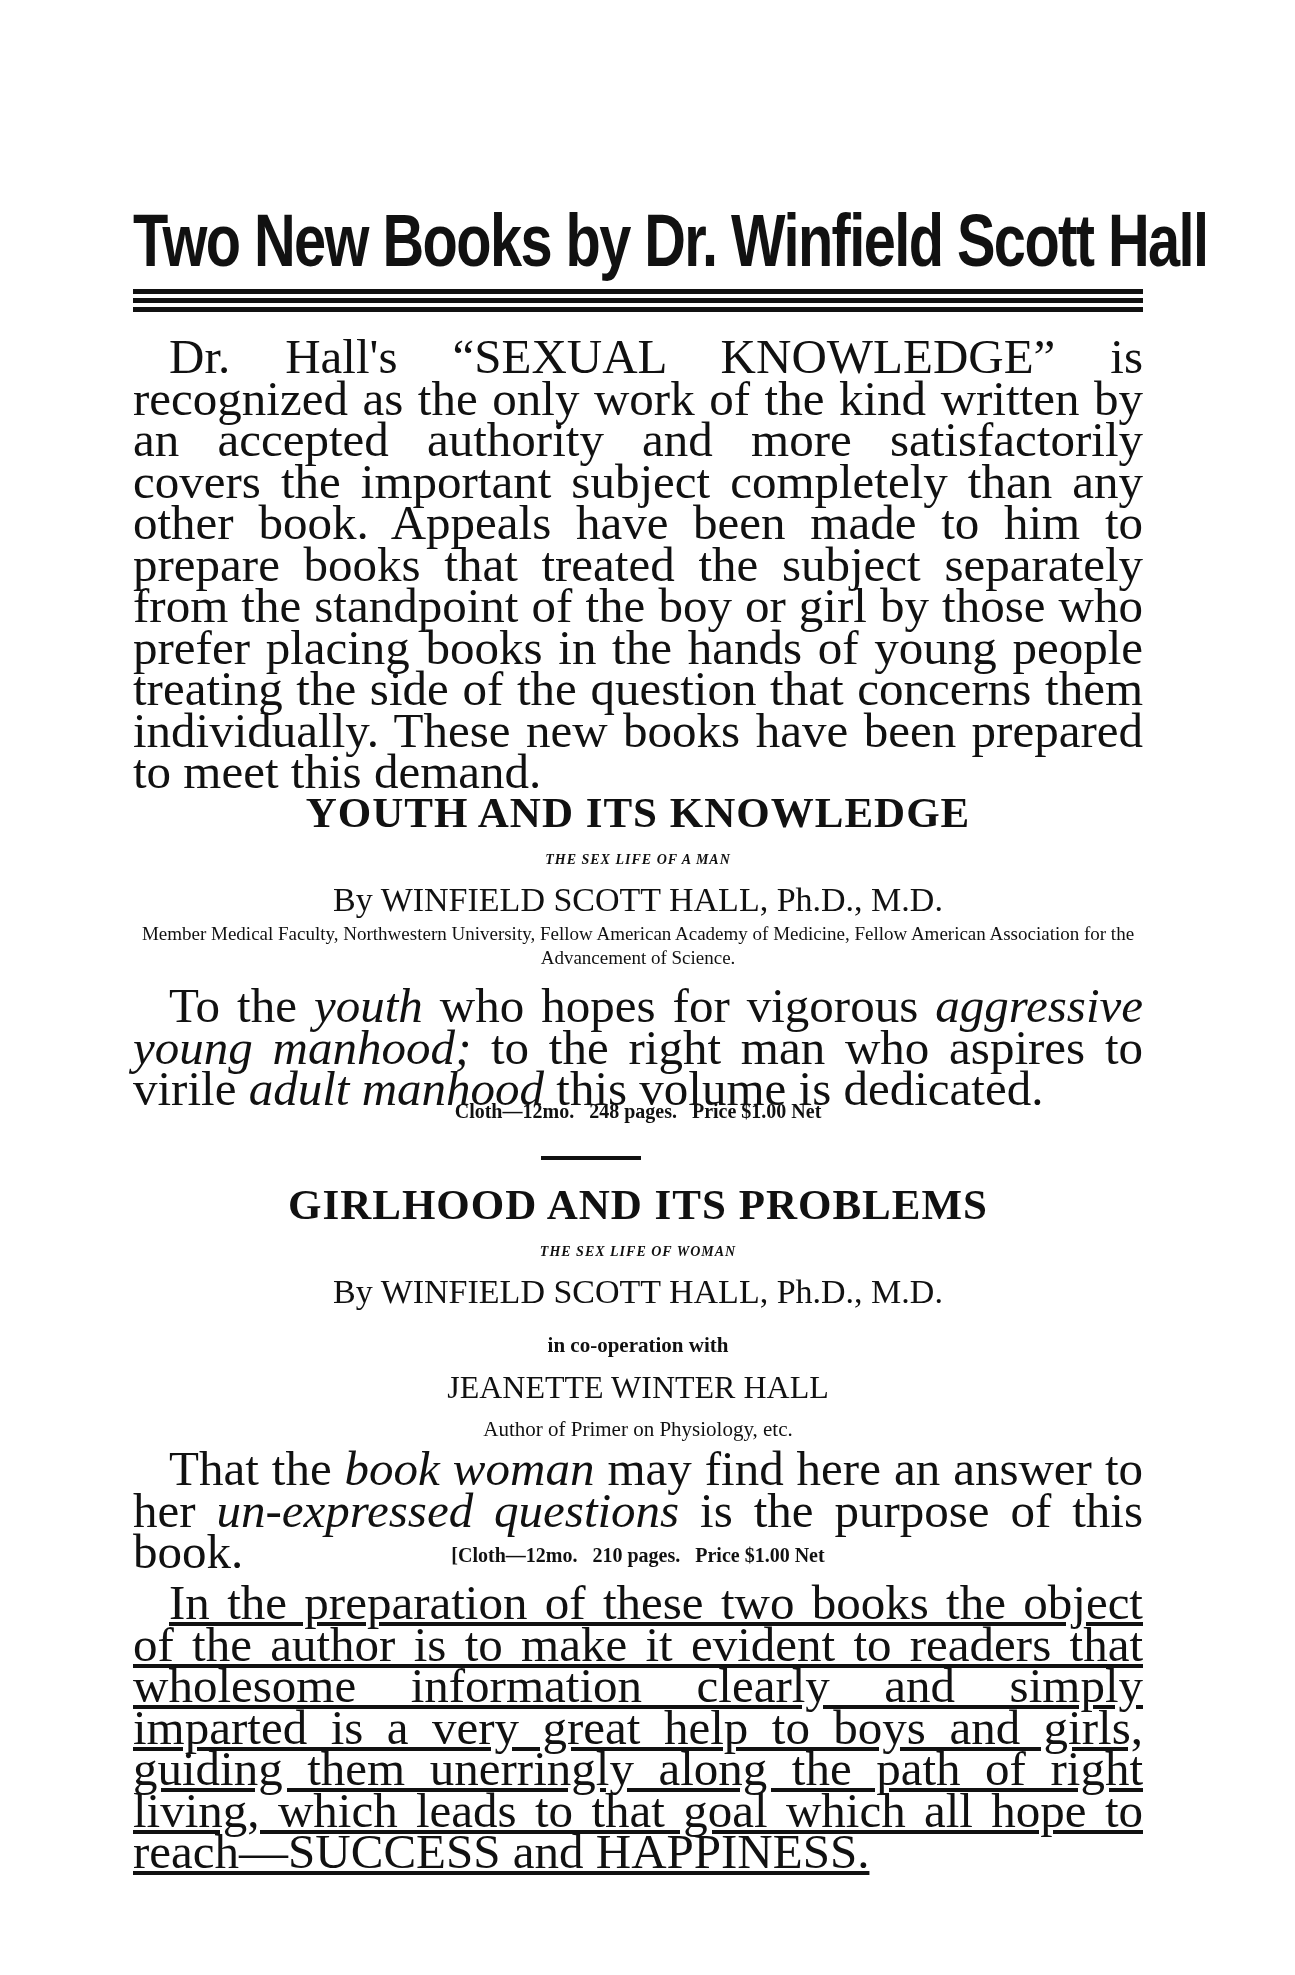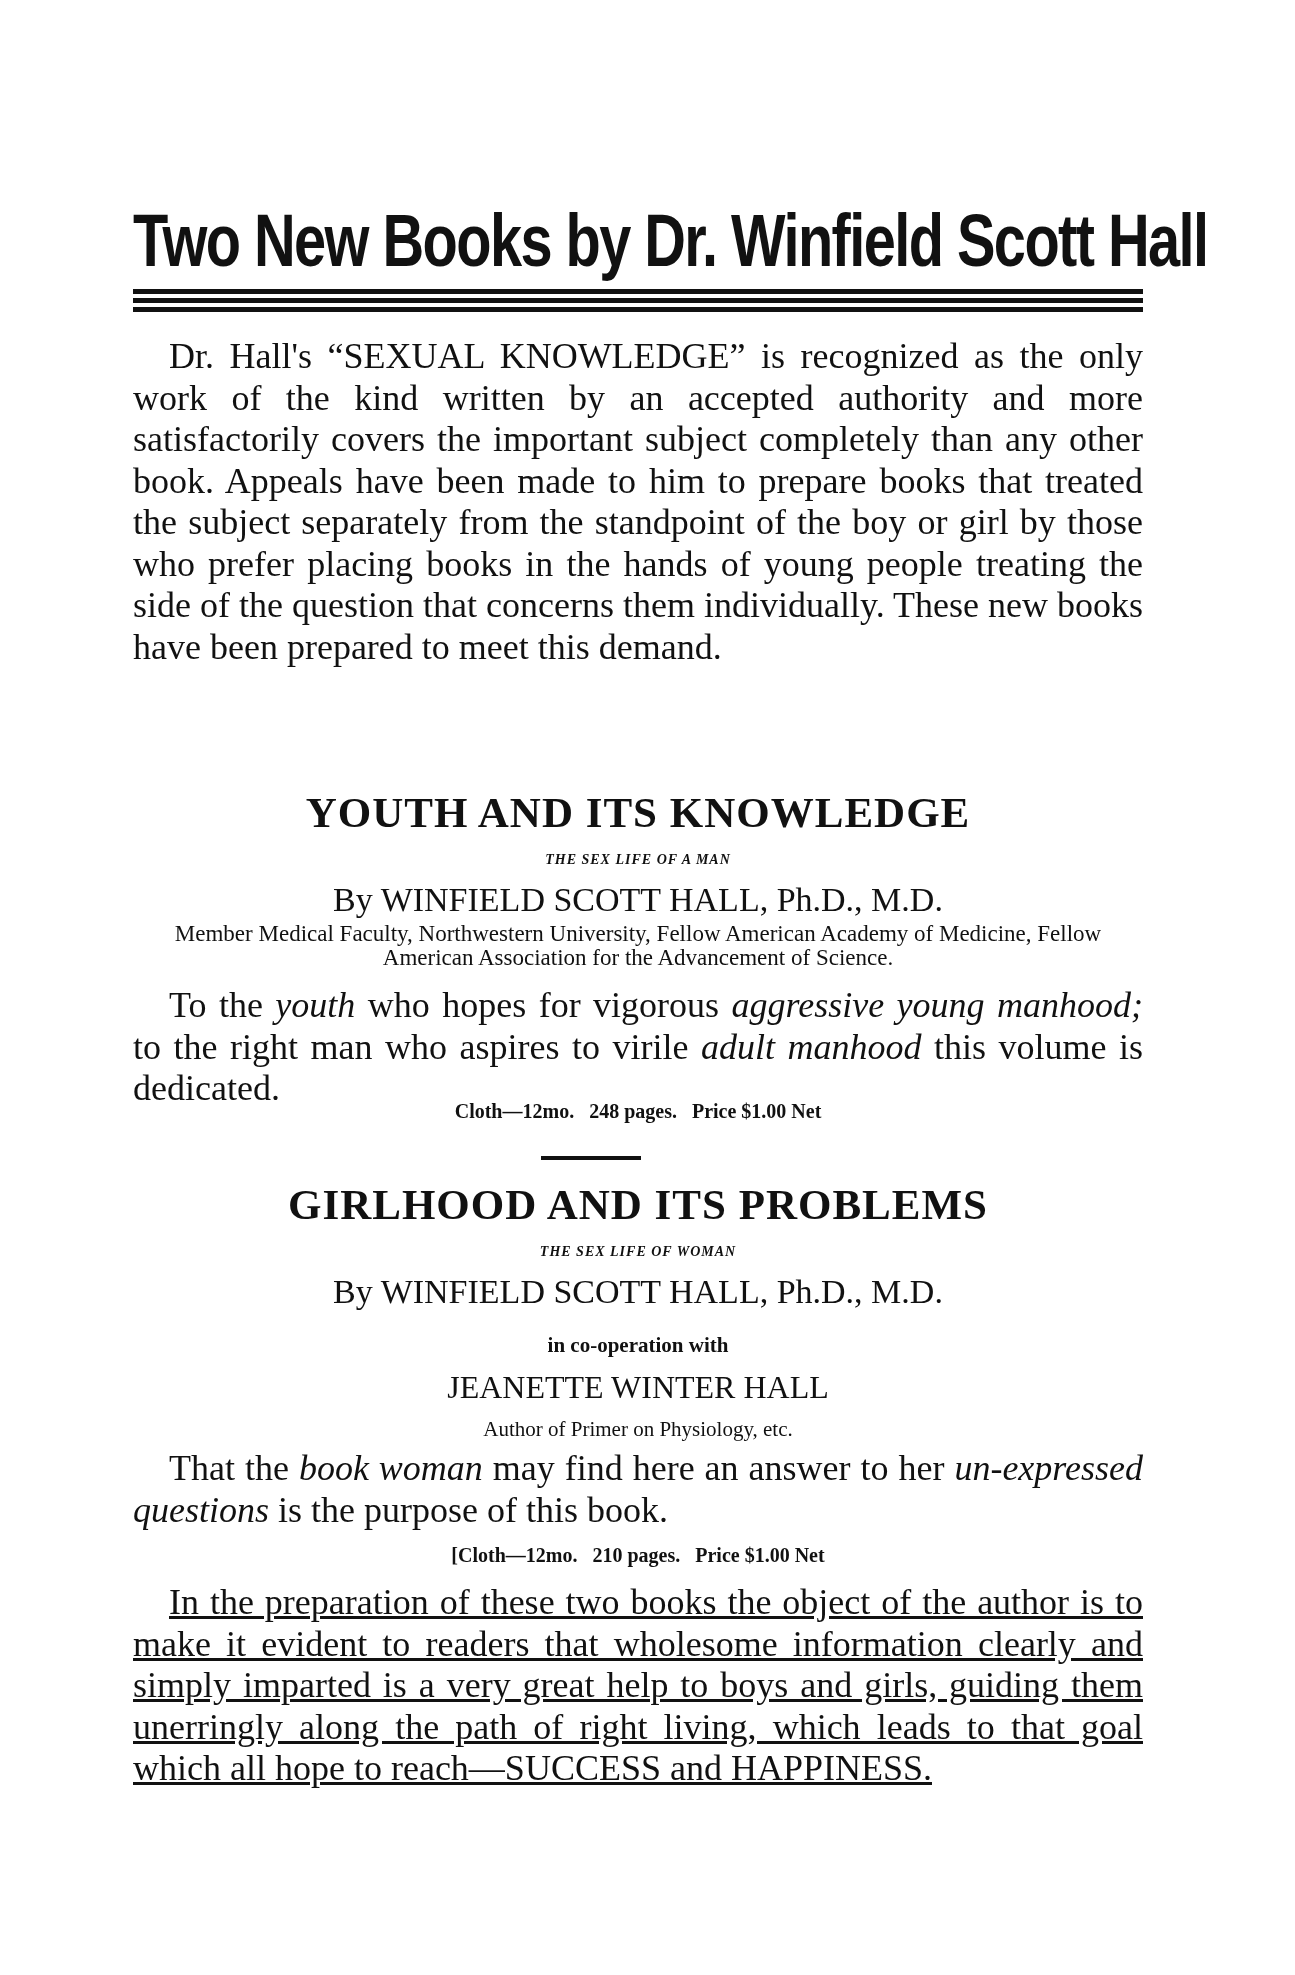--- a/index.html
+++ b/index.html
@@ -7,27 +7,27 @@
   .page { position: absolute; left: 133px; top: 0; width: 1010px; }
   .headline {
     position: absolute; top: 196px; left: 0; width: 1010px;
     font-family: "Liberation Sans", "DejaVu Sans", sans-serif;
     font-weight: bold; font-size: 74px; letter-spacing: -2px;
     transform: scaleX(0.78); transform-origin: left center;
     white-space: nowrap; line-height: 90px; width: 1300px;
   }
   .rules { position: absolute; top: 289px; left: 0; width: 1010px; }
   .rules div { height: 5px; background: #111; margin-bottom: 4px; }
-  .para { position: absolute; left: 0; width: 1010px; font-family: "Liberation Serif", serif; font-size: 36px; line-height: 41.5px; text-align: justify; }
+  .para { position: absolute; left: 0; width: 1010px; font-family: "Liberation Serif", serif; font-size: 49px; line-height: 41.5px; text-align: justify; }
   .para .indent { display: inline-block; width: 36px; }
   .center { position: absolute; left: 0; width: 1010px; text-align: center; font-family: "Liberation Serif", serif; }
   .book-title { font-weight: bold; font-size: 43px; letter-spacing: 1px; line-height: 50px; }
   .book-sub { font-weight: bold; font-style: italic; font-size: 14px; line-height: 28px; letter-spacing: 1px; }
   .byline { font-size: 34px; line-height: 40px; }
-  .credits { font-size: 23px; line-height: 24px; }
+  .credits { font-size: 19px; line-height: 24px; }
   .price { font-weight: bold; font-size: 20px; line-height: 30px; font-family: "Liberation Serif", serif; }
   .divider { position: absolute; left: 408px; width: 100px; height: 4px; background: #111; top: 1156px; }
   .small { font-size: 21px; line-height: 26px; }
   .author2 { font-size: 32px; line-height: 38px; }
   i { font-style: italic; }
 </style>
 </head>
 <body>
 
 <div class="page">

